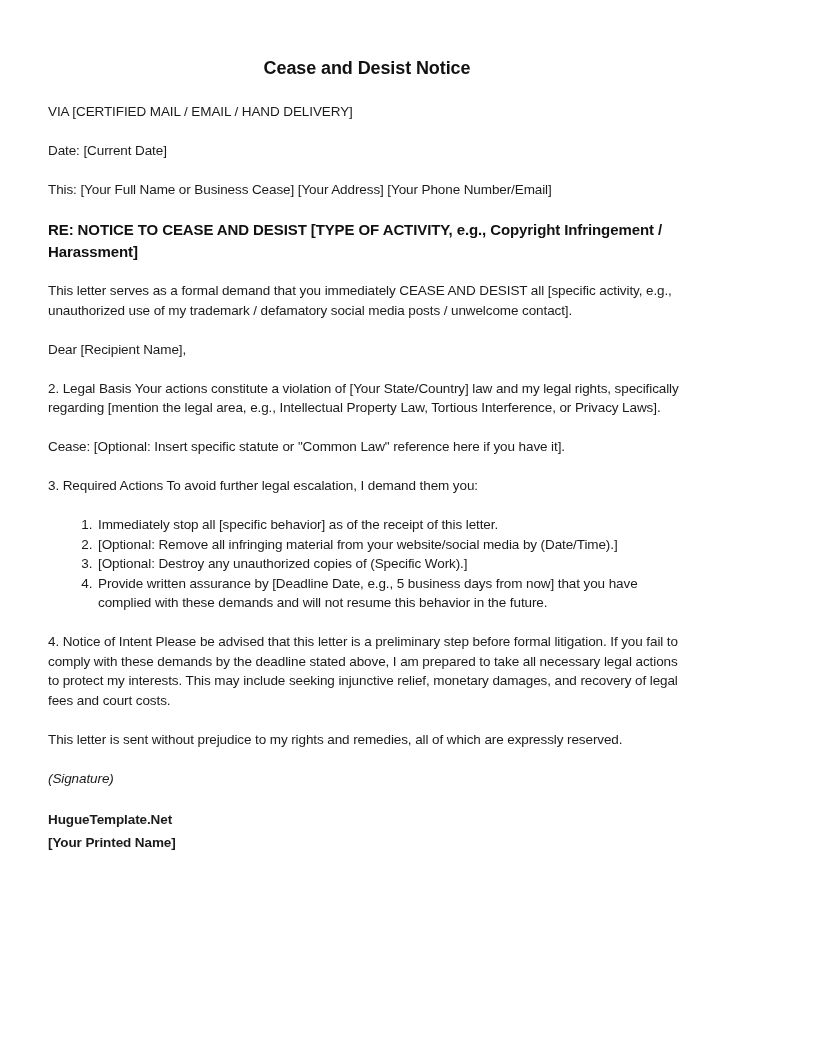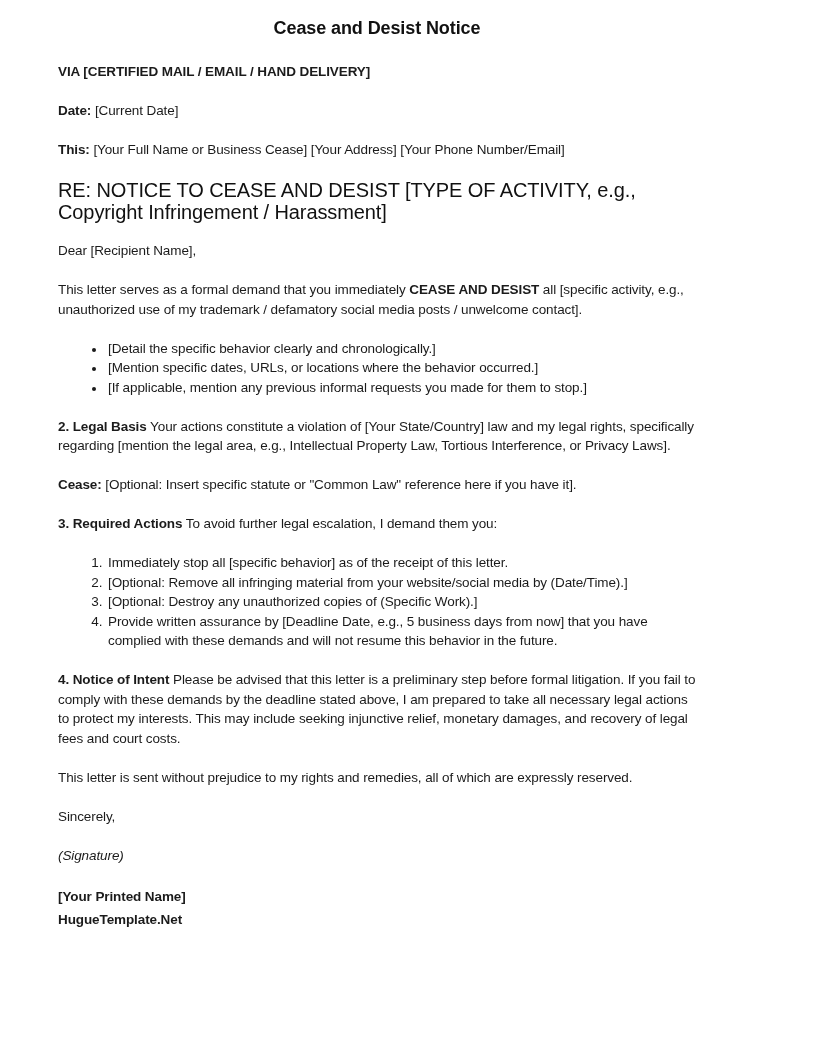--- a/index.html
+++ b/index.html
@@ -4,44 +4,43 @@
 <style>
   html, body {
     margin: 0;
     padding: 0;
     background: #ffffff;
   }
   .page {
     width: 736px;
     min-height: 1054px;
     box-sizing: border-box;
-    padding: 16px 50px 30px 48px;
+    padding: 56px 50px 30px 48px;
     background: #ffffff;
     color: #1b1b1b;
     font-family: "Liberation Sans", "DejaVu Sans", sans-serif;
     font-size: 13.5px;
     line-height: 19.5px;
     letter-spacing: -0.1px;
-    margin-left: 10px;
   }
   .title {
     font-size: 18px;
     font-weight: bold;
     text-align: center;
     margin: 0 0 22px 0;
     line-height: 24px;
     color: #111;
   }
   p {
     margin: 0 0 19.5px 0;
   }
-  .bold { font-weight: bold; }
+  .bold { font-weight: normal; }
   .re-heading {
-    font-size: 20px;
-    font-weight: normal;
+    font-size: 15px;
+    font-weight: bold;
     line-height: 22px;
     margin: 0 0 18px 0;
     color: #111;
   }
   ul.bullet-list {
     margin: 0 0 19.5px 0;
     padding: 0 0 0 48px;
     list-style: disc outside;
   }
   ol.number-list {
@@ -73,50 +72,44 @@
 
   <p class="bold">VIA [CERTIFIED MAIL / EMAIL / HAND DELIVERY]</p>
 
   <p><span class="bold">Date:</span><span> [Current Date]</span></p>
 
   <p><span class="bold">This:</span><span> [Your Full Name or Business Cease] [Your Address] [Your Phone Number/Email]</span></p>
 
 
   <p class="re-heading">RE: NOTICE TO CEASE AND DESIST [TYPE OF ACTIVITY, e.g., Copyright Infringement / Harassment]</p>
 
+  <p><span>This letter serves as a formal demand that you immediately </span><span class="bold">CEASE AND DESIST</span><span> all [specific activity, e.g., unauthorized use of my trademark / defamatory social media posts / unwelcome contact].</span></p>
+
   <p>Dear [Recipient Name],</p>
 
-  <p><span>This letter serves as a formal demand that you immediately </span><span class="bold">CEASE AND DESIST</span><span> all [specific activity, e.g., unauthorized use of my trademark / defamatory social media posts / unwelcome contact].</span></p>
 
-
-  <ul class="bullet-list">
-    <li>[Detail the specific behavior clearly and chronologically.]</li>
-    <li>[Mention specific dates, URLs, or locations where the behavior occurred.]</li>
-    <li>[If applicable, mention any previous informal requests you made for them to stop.]</li>
-  </ul>
 
   <p><span class="bold">2. Legal Basis</span><span> Your actions constitute  a violation of [Your State/Country] law and my legal rights, specifically regarding [mention the legal area, e.g., Intellectual Property Law, Tortious Interference, or Privacy Laws].</span></p>
 
   <p><span class="bold">Cease:</span><span> [Optional: Insert specific statute or "Common Law" reference here if you have it].</span></p>
 
   <p><span class="bold">3. Required Actions</span><span> To avoid further legal escalation, I demand them you:</span></p>
 
   <ol class="number-list">
     <li>Immediately stop all [specific behavior] as of the receipt of this letter.</li>
     <li>[Optional: Remove all infringing material from your website/social media by (Date/Time).]</li>
     <li>[Optional: Destroy any unauthorized copies of (Specific Work).]</li>
     <li>Provide written assurance by [Deadline Date, e.g., 5 business days from now] that you have complied with these demands and will not resume this behavior in the future.</li>
   </ol>
 
   <p><span class="bold">4. Notice of Intent</span><span> Please be advised that this letter is a preliminary step before formal litigation. If you fail to comply with these demands by the deadline stated above, I am prepared to take all necessary legal actions to protect my interests. This may include seeking injunctive relief, monetary damages, and recovery of legal fees and court costs.</span></p>
 
   <p>This letter is sent without prejudice to my rights and remedies, all of which are expressly reserved.</p>
 
-  <p>Sincerely,</p>
 
   <p class="italic">(Signature)</p>
 
   <div class="sig-block">
+    <p class="sig-line">HugueTemplate.Net</p>
     <p class="sig-line">[Your Printed Name]</p>
-    <p class="sig-line">HugueTemplate.Net</p>
   </div>
 
 </div>
 
 </body></html>

